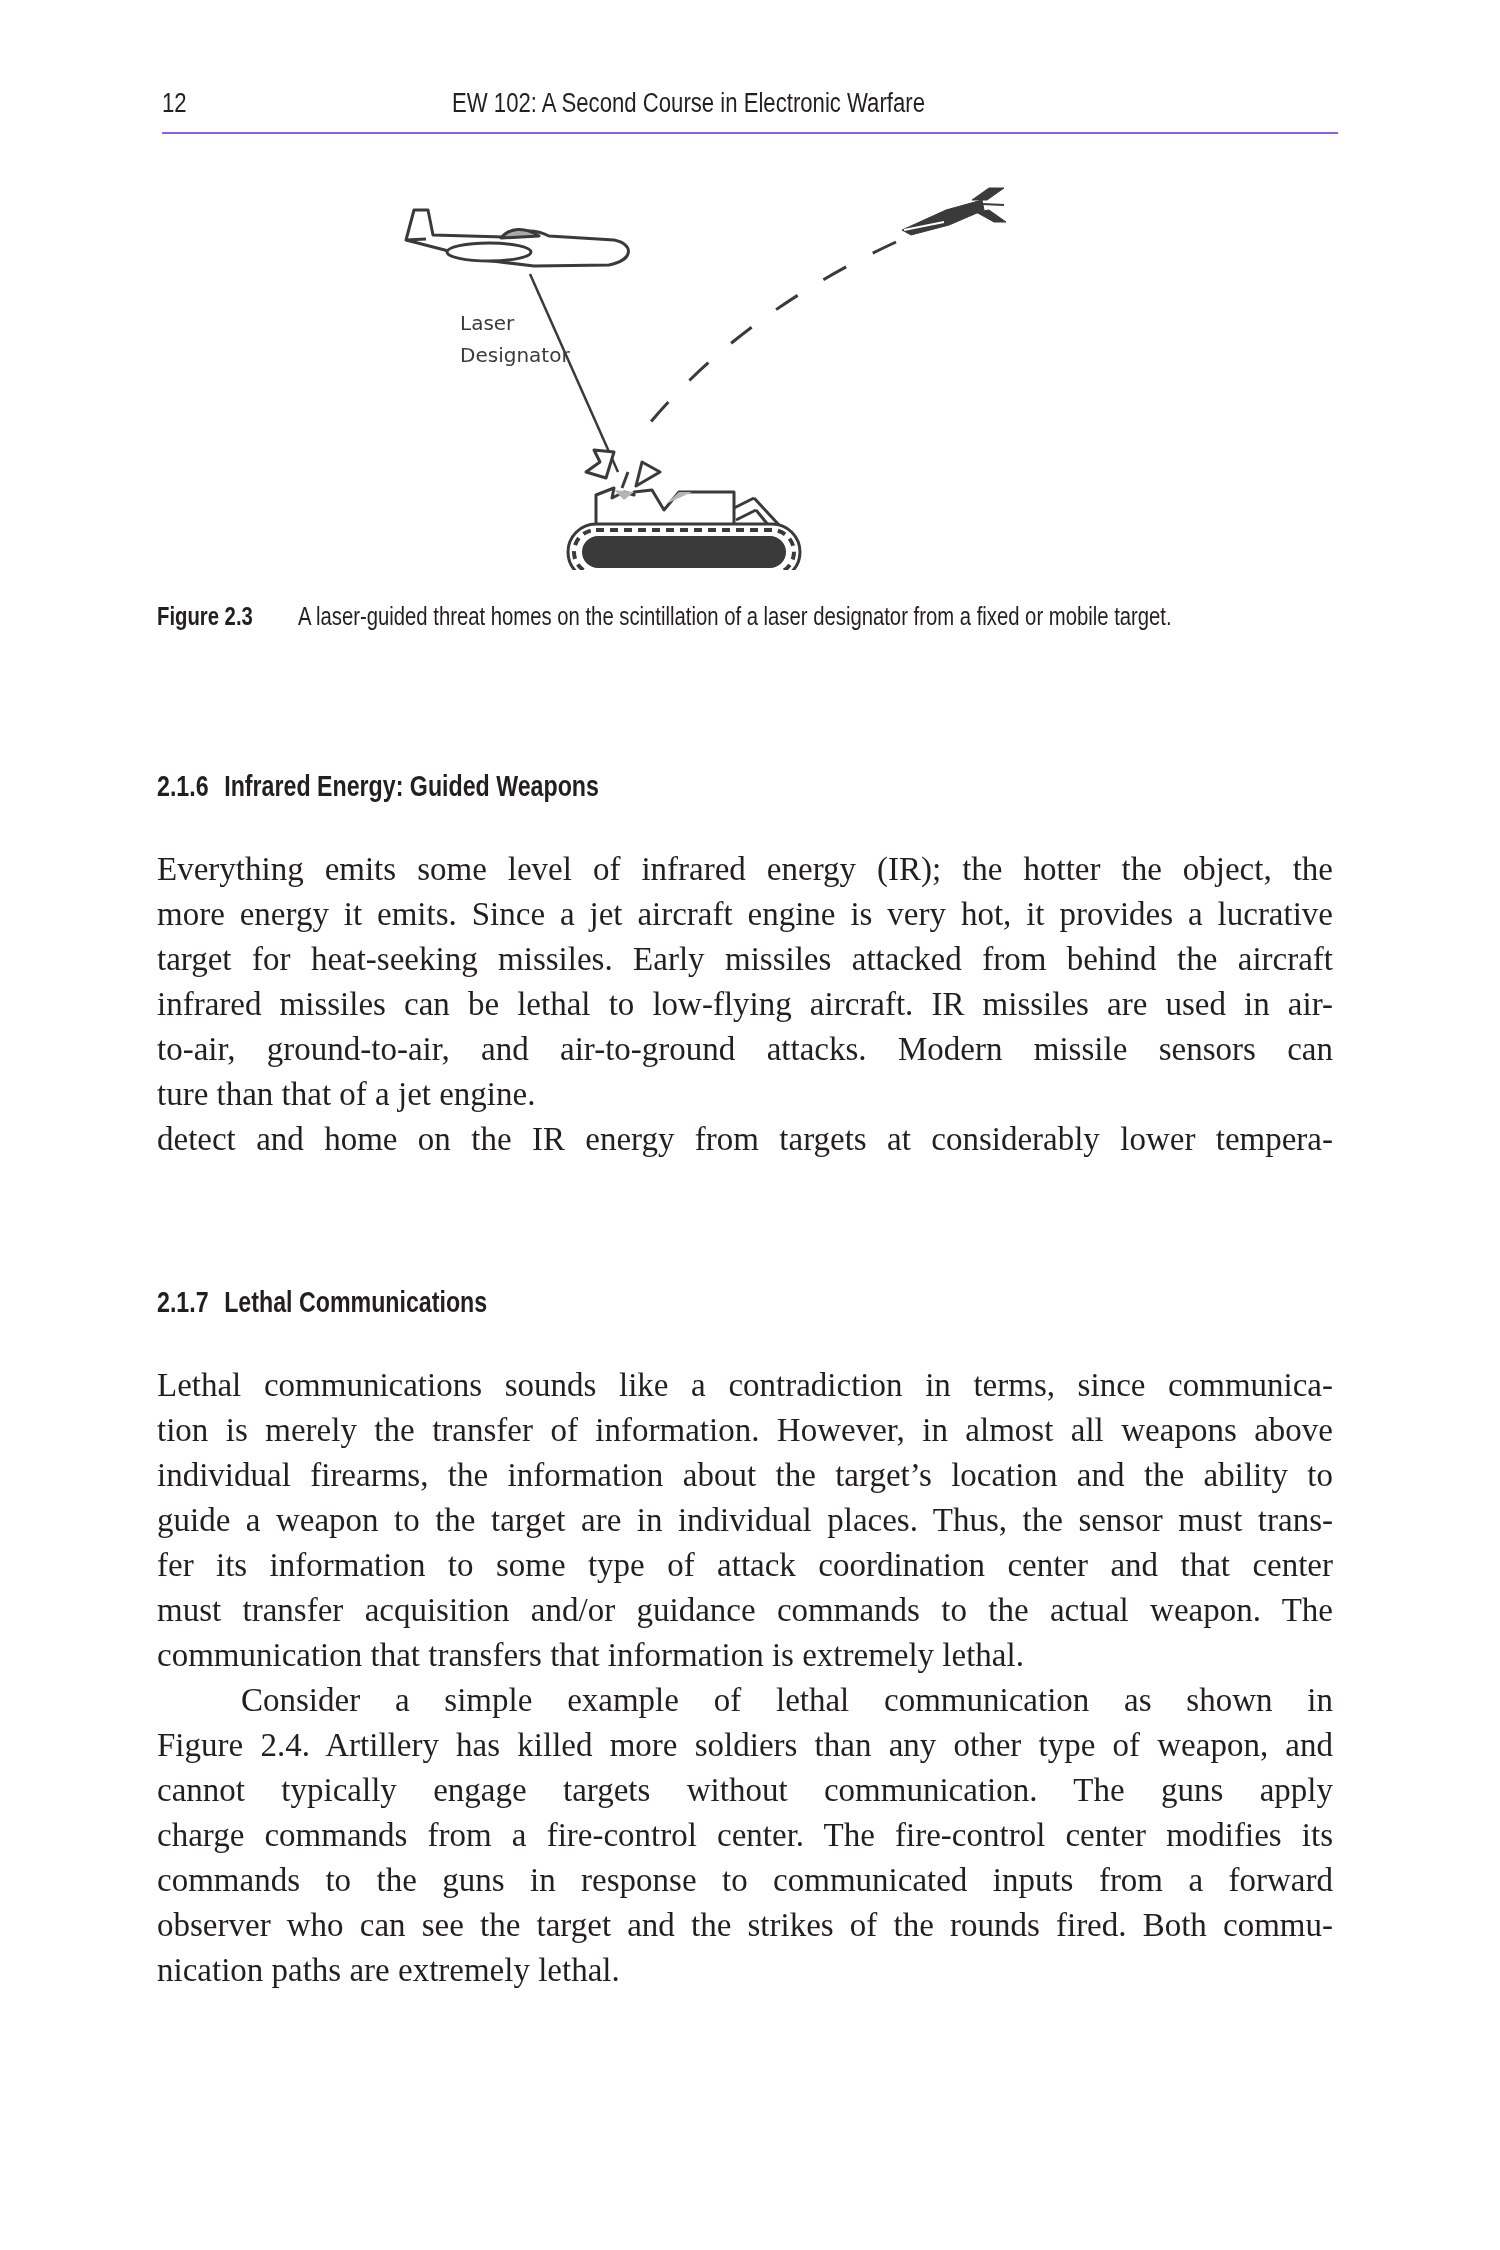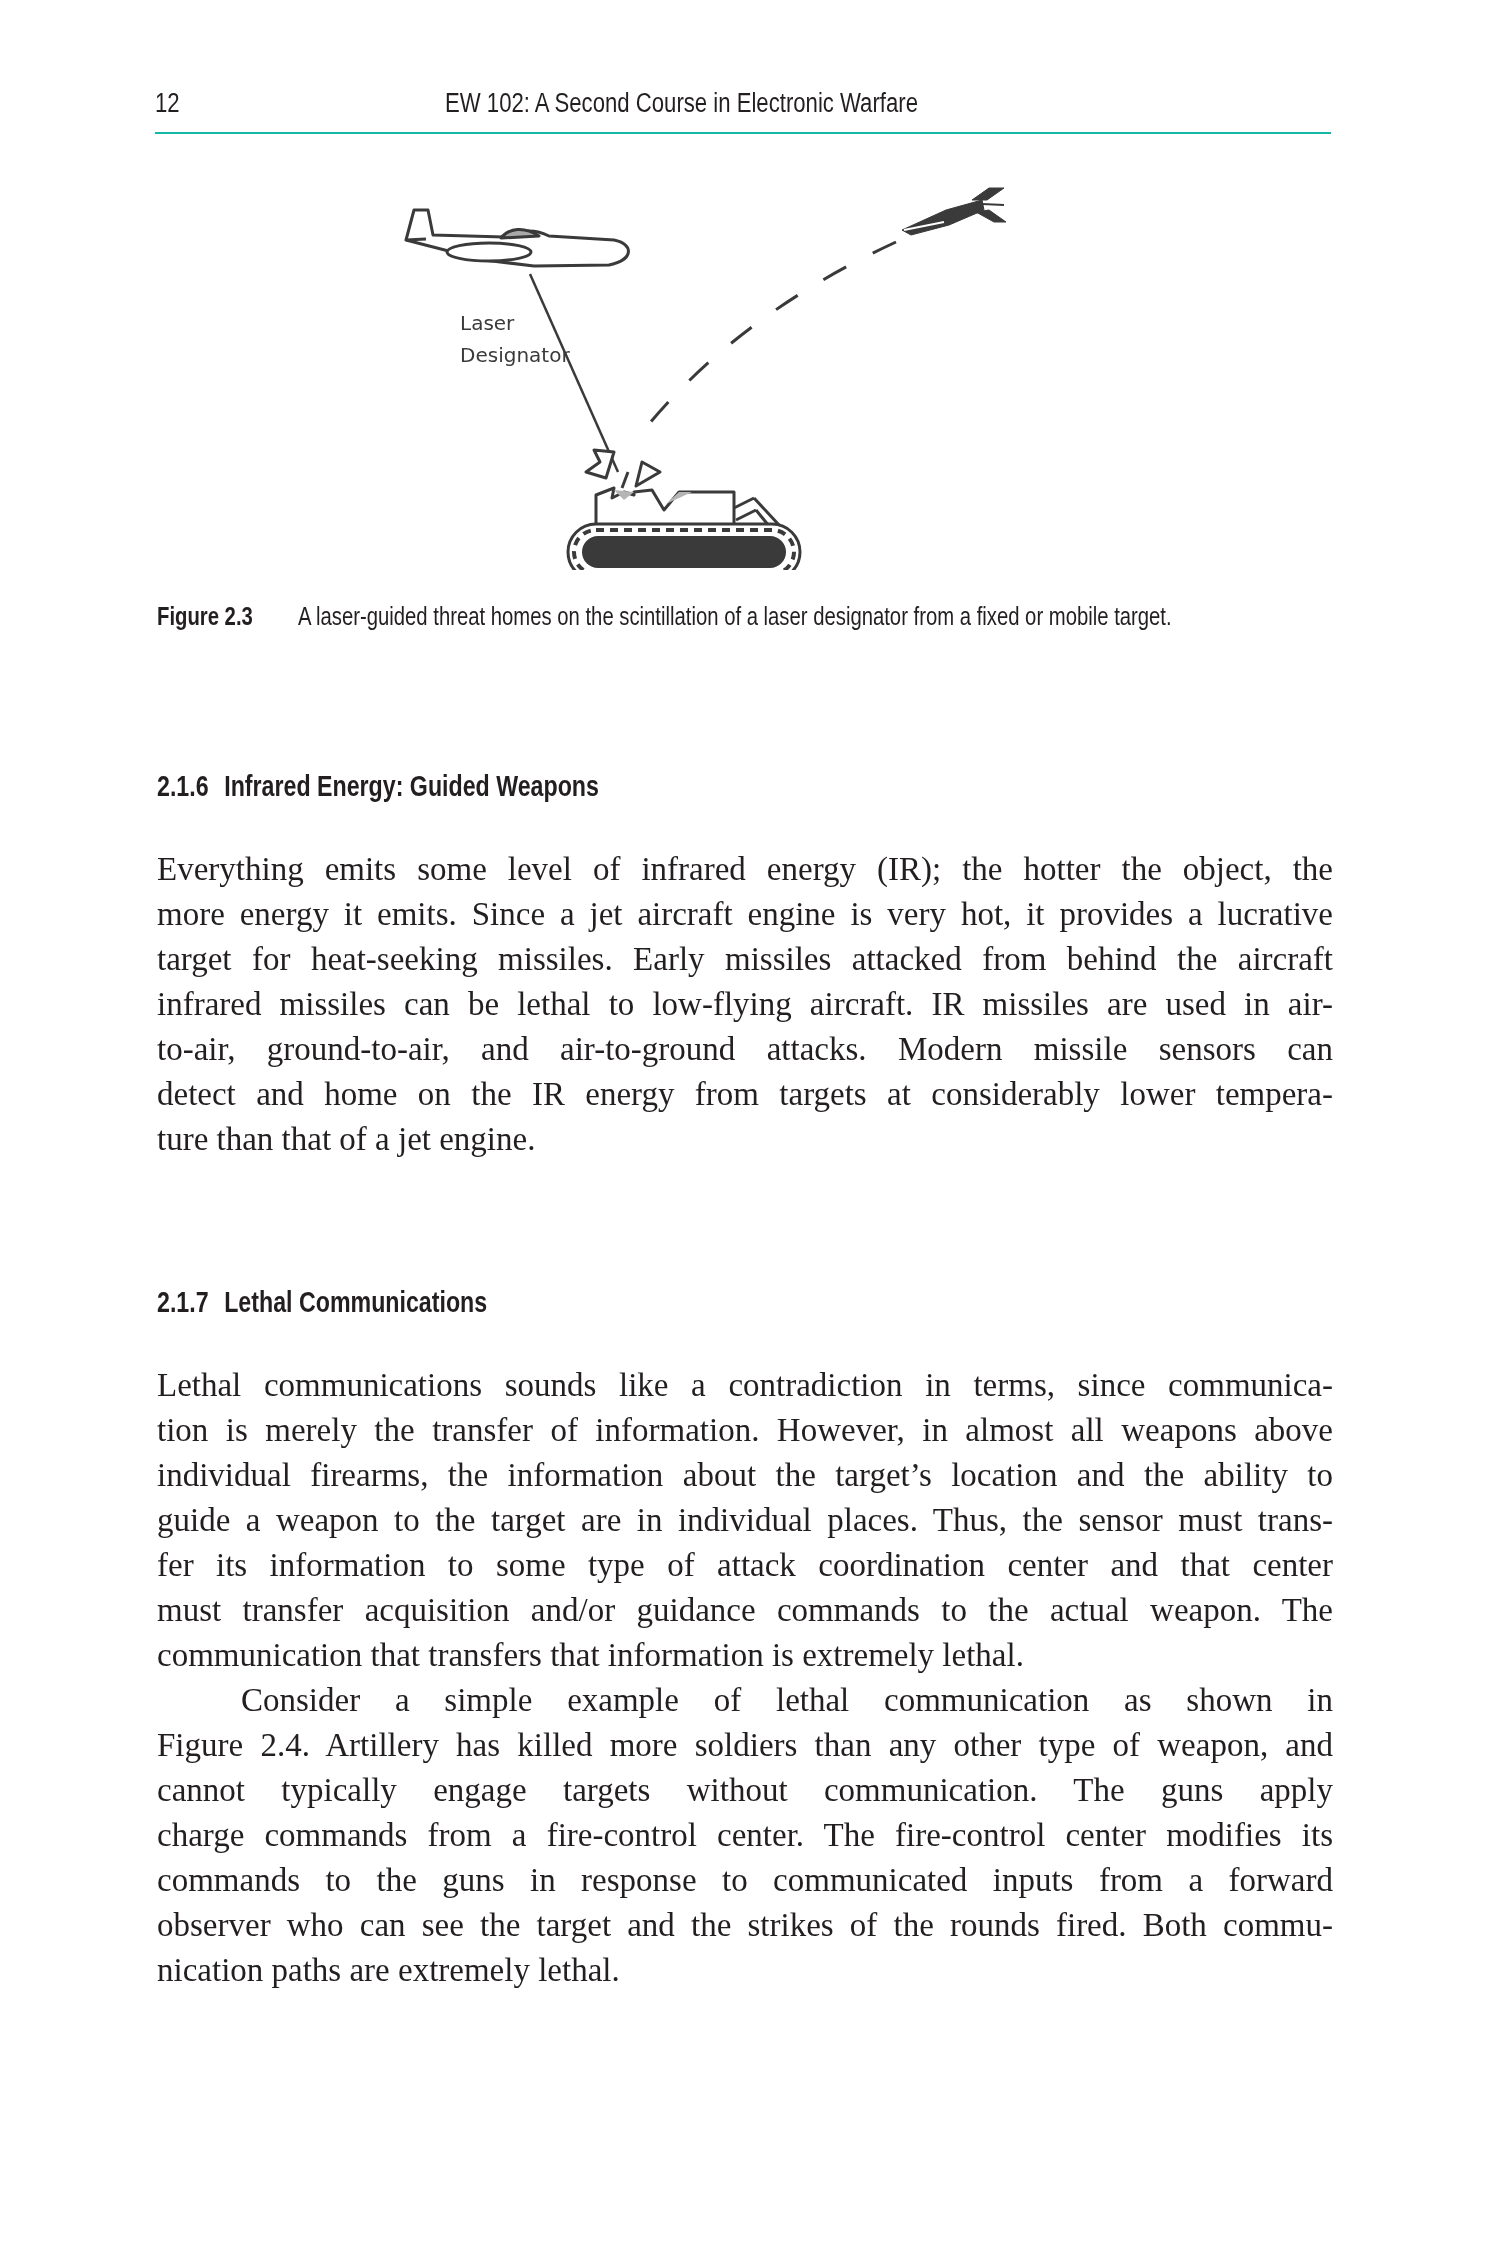--- a/index.html
+++ b/index.html
@@ -1,17 +1,17 @@
 <!DOCTYPE html>
 <html><head>
 <meta charset="utf-8">
 <style>
   html, body { margin: 0; padding: 0; background: #ffffff; }
   body { width: 1500px; height: 2250px; position: relative; overflow: hidden; color: #231f20; }
-  .header { position: absolute; left: 155px; top: 82px; width: 1176px; height: 50px; border-bottom: 2px solid #14b8a6; }
+  .header { position: absolute; left: 162px; top: 82px; width: 1176px; height: 50px; border-bottom: 2px solid #8b5cf6; }
   .page-num { position: absolute; left: 0; top: 6px; font-family: "Liberation Sans", sans-serif; font-size: 27px; transform: scaleX(0.82); transform-origin: left; }
   .running-title { position: absolute; left: 290px; top: 6px; font-family: "Liberation Sans", sans-serif; font-size: 27px; white-space: nowrap; transform: scaleX(0.82); transform-origin: left; }
   .figure { position: absolute; left: 384px; top: 170px; width: 700px; height: 400px; }
   .figure svg { width: 700px; height: 400px; }
   .caption { position: absolute; left: 157px; top: 598px; width: 1176px; font-family: "Liberation Sans", sans-serif; font-size: 26px; line-height: 36px; }
   .caption-label { position: absolute; left: 0; top: 0; font-weight: bold; white-space: nowrap; transform: scaleX(0.78); transform-origin: left; }
   .caption-text { position: absolute; left: 141px; top: 0; width: 1310px; transform: scaleX(0.78); transform-origin: left; }
   .heading { position: absolute; left: 157px; font-family: "Liberation Sans", sans-serif; font-weight: bold; font-size: 29px; white-space: nowrap; transform: scaleX(0.8); transform-origin: left; }
   .heading .num { display: inline-block; width: 84px; }
   .para { position: absolute; left: 157px; width: 1176px; font-family: "Liberation Serif", serif; font-size: 33px; line-height: 45px; margin-top: 7px; }
@@ -75,22 +75,22 @@
 <div class="heading" style="top: 770px;">
   <span class="num">2.1.6</span><span>Infrared Energy: Guided Weapons</span>
 </div>
 
 <div class="para" style="top: 840px;">
   <span class="line">Everything emits some level of infrared energy (IR); the hotter the object, the</span>
   <span class="line">more energy it emits. Since a jet aircraft engine is very hot, it provides a lucrative</span>
   <span class="line">target for heat-seeking missiles. Early missiles attacked from behind the aircraft</span>
   <span class="line">infrared missiles can be lethal to low-flying aircraft. IR missiles are used in air-</span>
   <span class="line">to-air, ground-to-air, and air-to-ground attacks. Modern missile sensors can</span>
+  <span class="line last">ture than that of a jet engine.</span>
   <span class="line">detect and home on the IR energy from targets at considerably lower tempera-</span>
-  <span class="line last">ture than that of a jet engine.</span>
 </div>
 
 <div class="heading" style="top: 1286px;">
   <span class="num">2.1.7</span><span>Lethal Communications</span>
 </div>
 
 <div class="para" style="top: 1356px;">
   <span class="line">Lethal communications sounds like a contradiction in terms, since communica-</span>
   <span class="line">tion is merely the transfer of information. However, in almost all weapons above</span>
   <span class="line">individual firearms, the information about the target’s location and the ability to</span>

